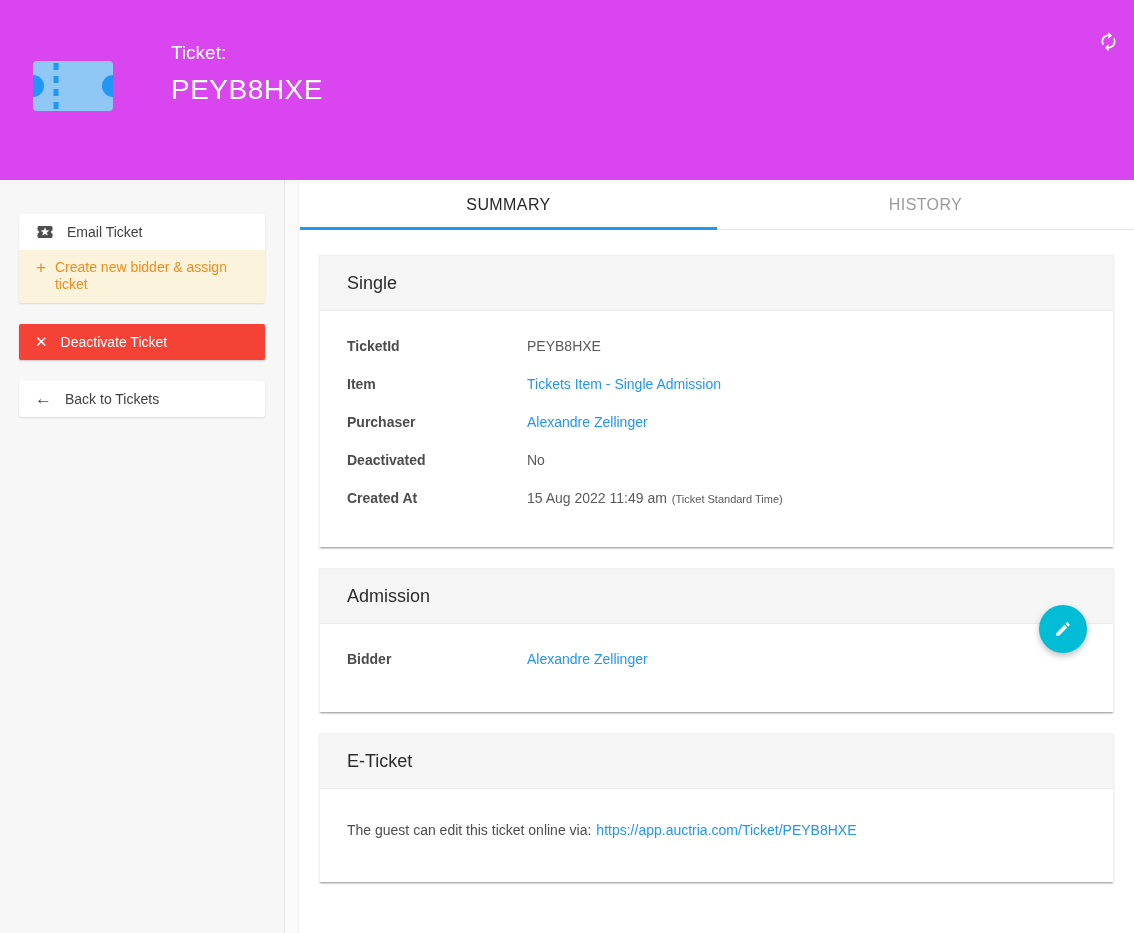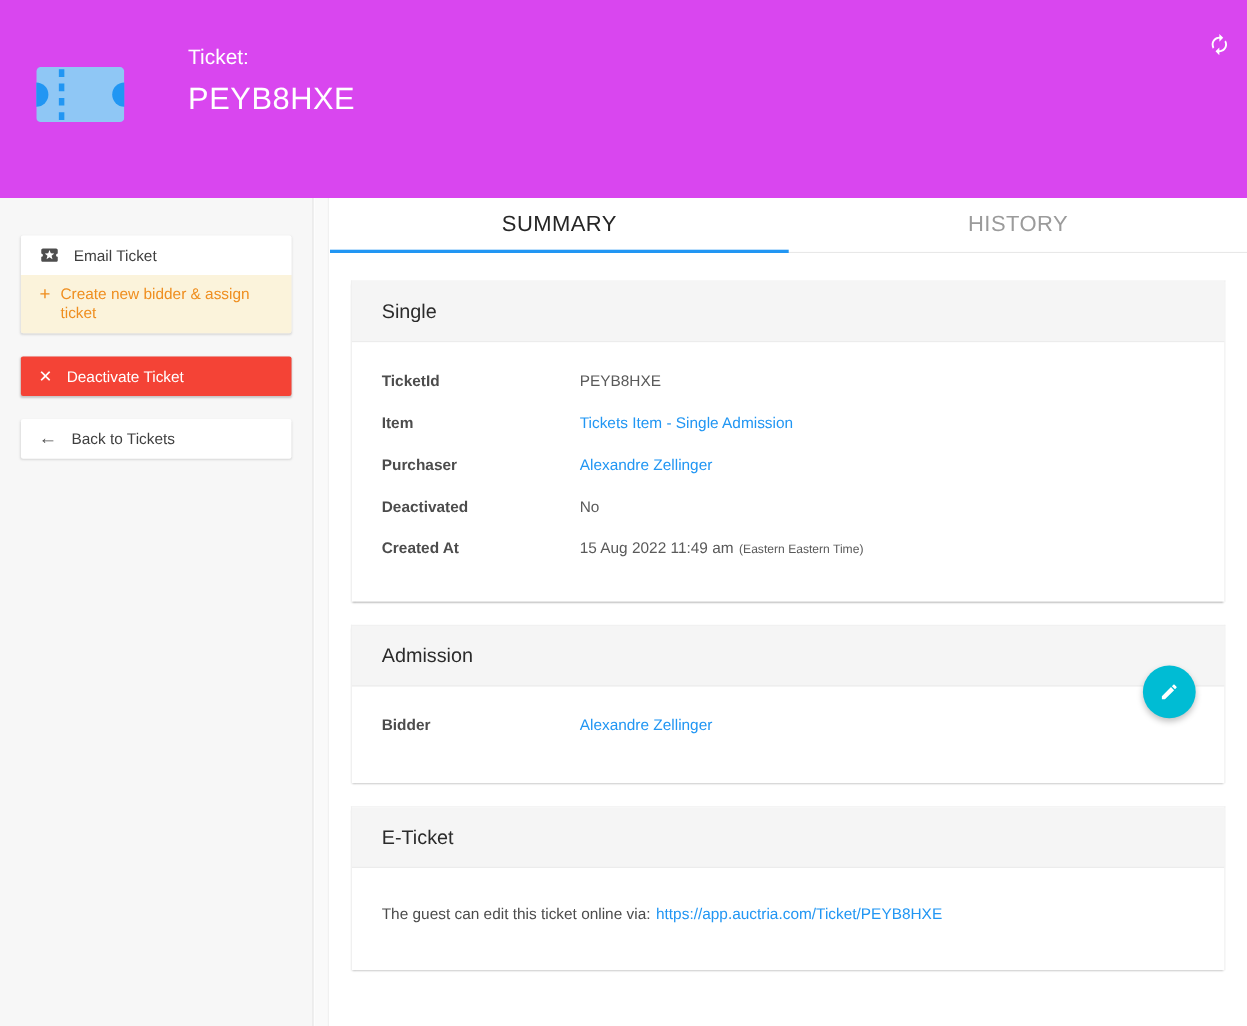--- a/index.html
+++ b/index.html
@@ -64,21 +64,21 @@
   .btn-back .glyph { font-size:17px; color:#4e4e4e; }
 
   
   .main {
     position:absolute; top:180px; left:300px; width:834px; height:753px;
     background:#ffffff;
   }
   .tabbar { display:flex; height:50px; border-bottom:1px solid #E8E8E8; }
   .tab {
     flex:1; display:flex; align-items:center; justify-content:center;
-    font-size:20px; letter-spacing:0.4px; color:#9B9B9B; cursor:pointer;
+    font-size:16px; letter-spacing:0.4px; color:#9B9B9B; cursor:pointer;
     position:relative;
   }
   .tab.active { color:#262626; }
   .tab.active::after {
     content:""; position:absolute; left:0; right:0; bottom:-1px; height:3px;
     background:#2196F3;
   }
 
   .content { padding:25px 20px 0 19px; }
   .card {
@@ -183,21 +183,21 @@
           <div class="field-label">Purchaser</div>
           <a class="field-value link">Alexandre Zellinger</a>
         </div>
         <div class="field-row">
           <div class="field-label">Deactivated</div>
           <div class="field-value">No</div>
         </div>
         <div class="field-row">
           <div class="field-label">Created At</div>
           <div class="field-value">
-            <span>15 Aug 2022 11:49 am</span><span class="value-suffix">(Eastern Eastern Time)</span>
+            <span>15 Aug 2022 11:49 am</span><span class="value-suffix">(Ticket Standard Time)</span>
           </div>
         </div>
       </div>
     </div>
 
     <div class="card">
       <div class="card-header">Admission</div>
       <div class="fab">
         <span style="display:flex;">
           <svg width="18" height="18" viewBox="0 0 24 24" fill="#ffffff">

